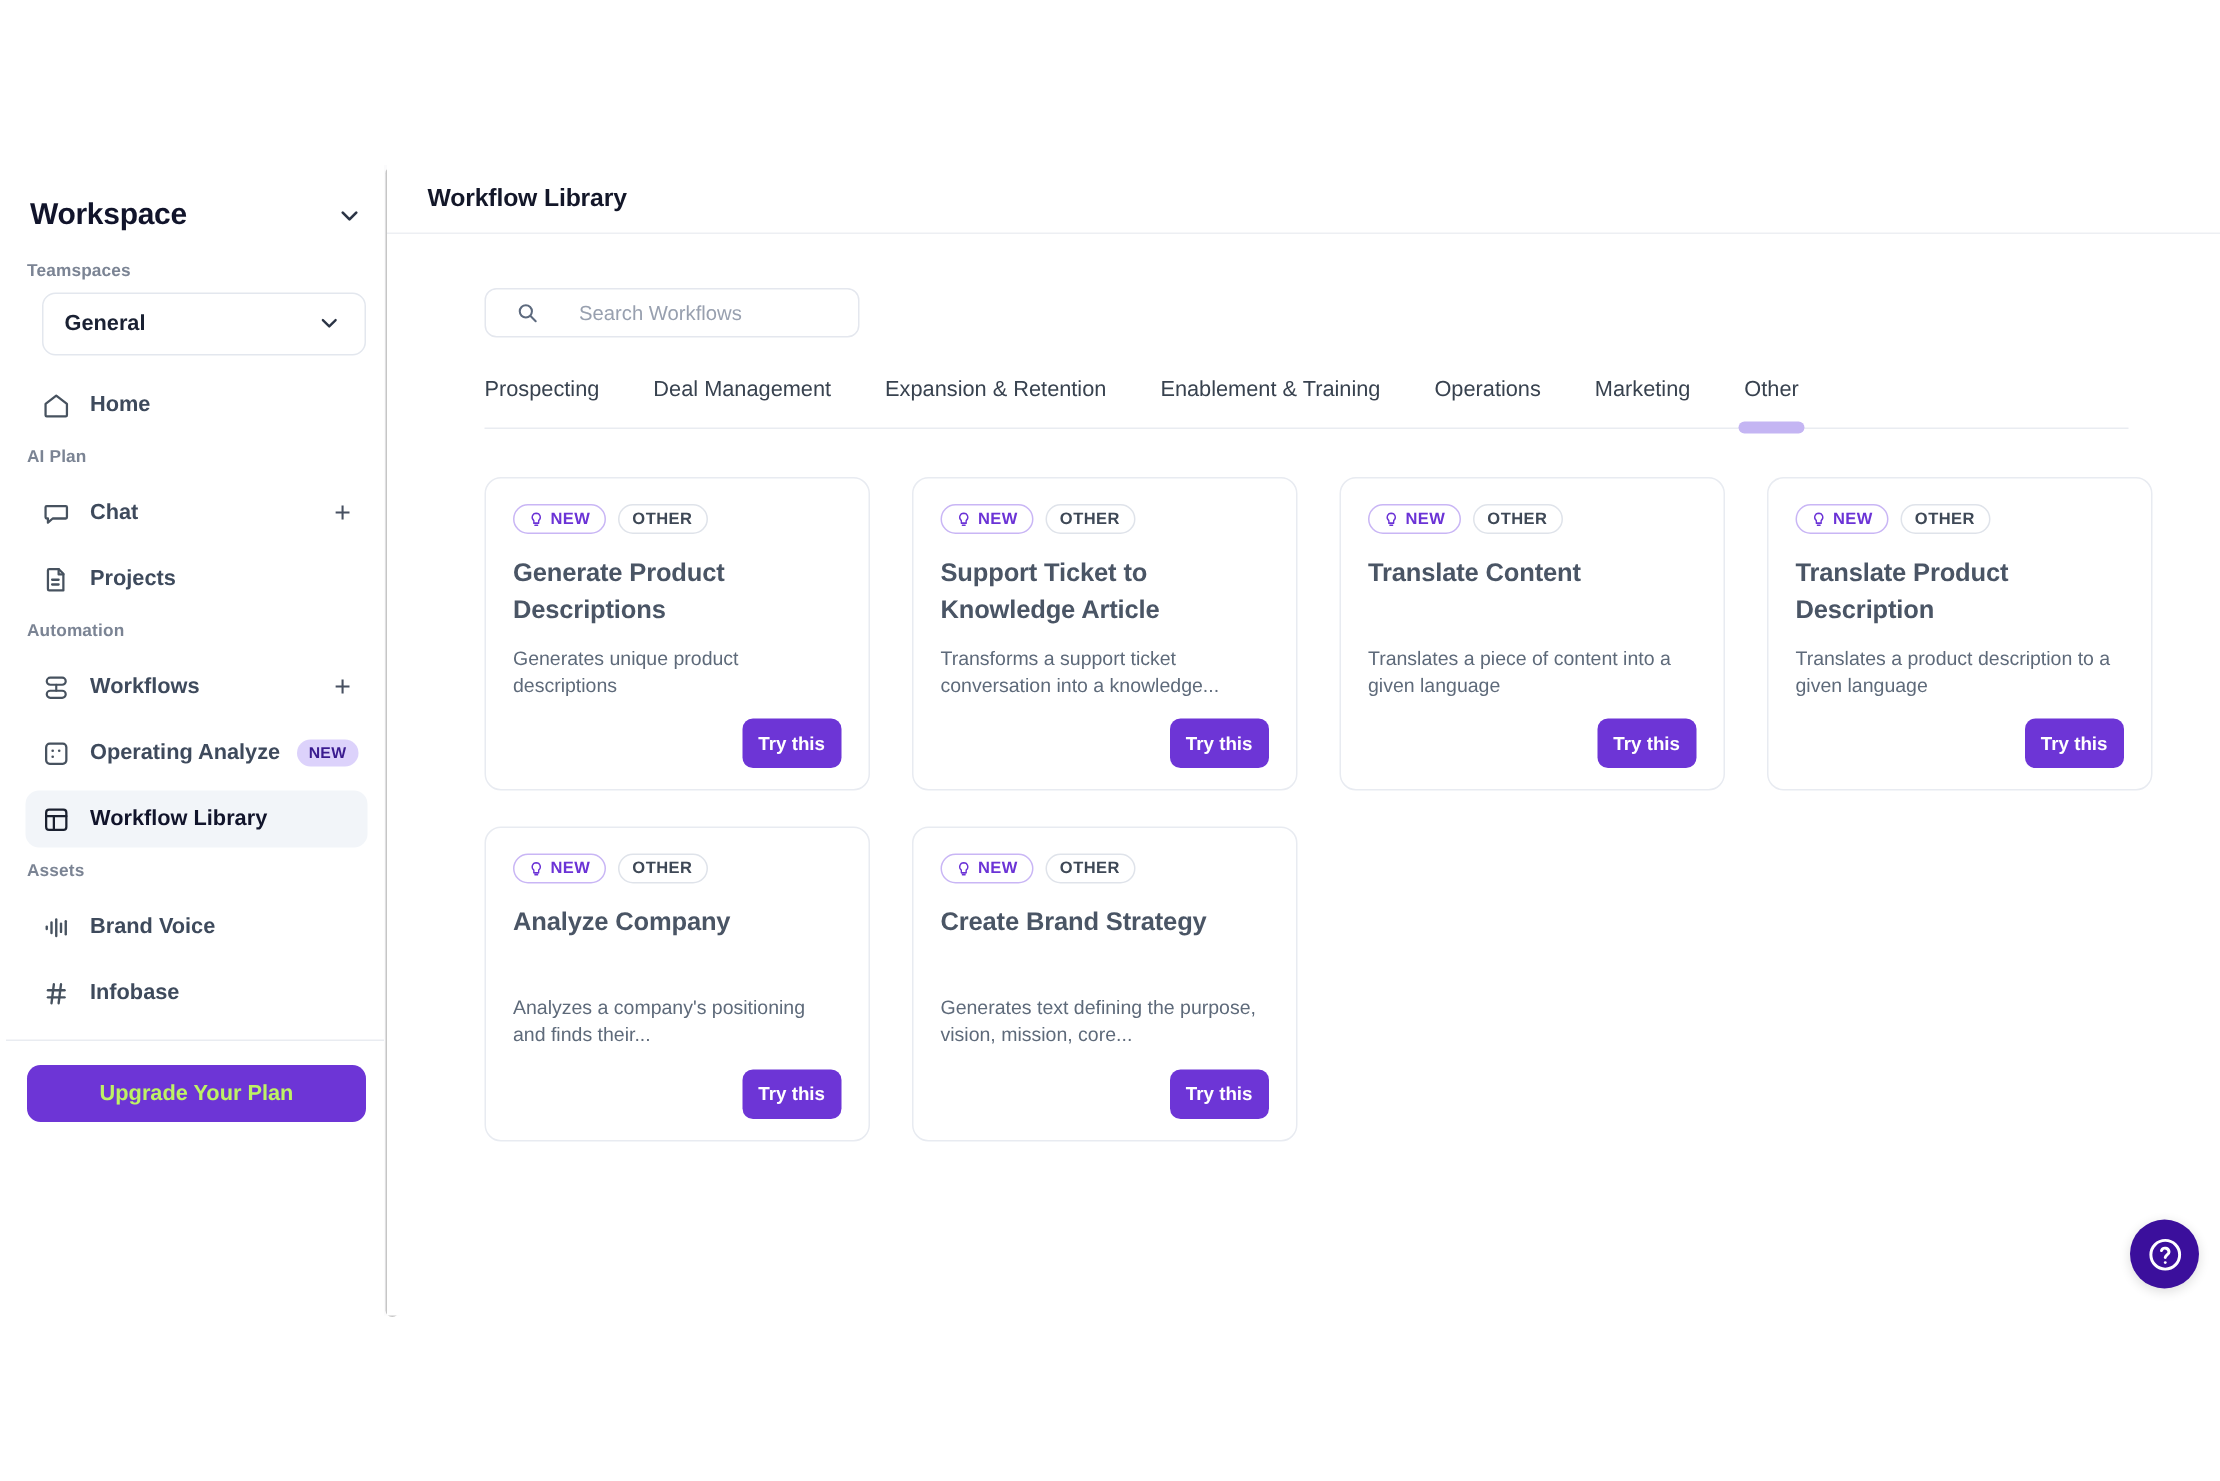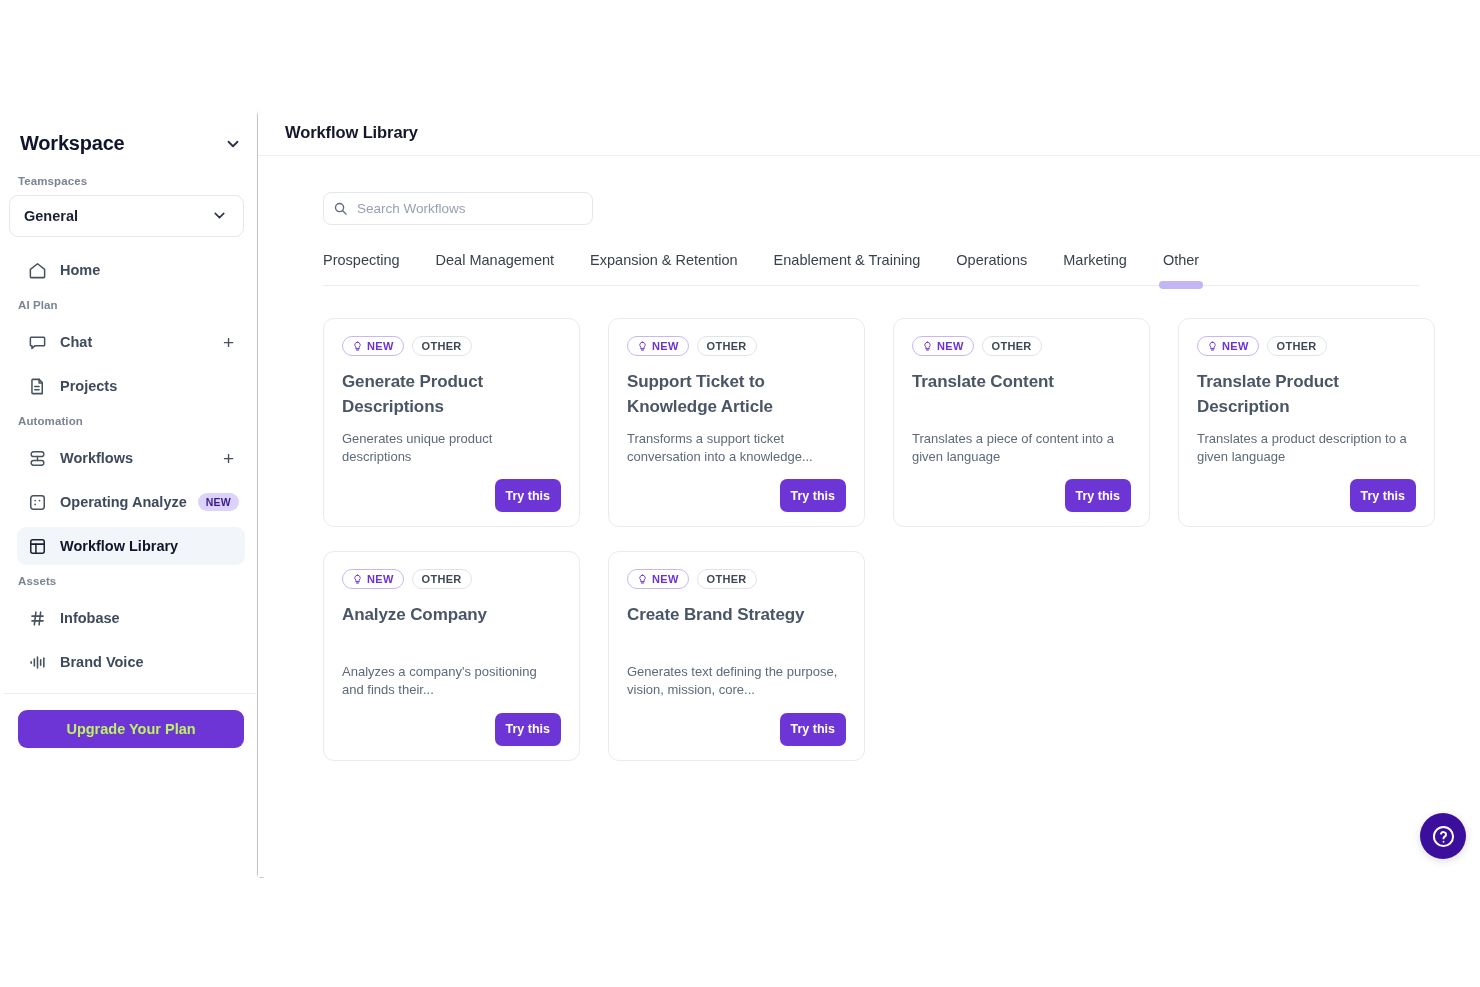--- a/index.html
+++ b/index.html
@@ -36,21 +36,21 @@
     font-size: 20px; font-weight: bold; color: #11142b; letter-spacing: -0.2px;
   }
   .chev {
     width: 18px; height: 18px; color: #2b3445;
   }
   .section-label {
     font-size: 11.5px; font-weight: bold; color: #7b8494;
     padding: 10px 16px 6px 14px; letter-spacing: 0.1px;
   }
   .ts-select {
-    margin: 2px 14px 0 5px;
+    margin: 2px 14px 0 24px;
     height: 42px;
     border: 1px solid #e3e7ee;
     border-radius: 9px;
     display: flex; align-items: center; justify-content: space-between;
     padding: 0 14px;
     background: #fff;
   }
   .ts-select .label { font-size: 14.5px; font-weight: bold; color: #1a2133; }
   .nav-list { padding: 0 13px; }
   .nav-item {
@@ -120,24 +120,24 @@
     display: flex; align-items: center;
     padding-left: 27px;
   }
   .page-title {
     font-size: 16.5px; font-weight: bold; color: #131729; letter-spacing: -0.1px;
   }
   .content { padding: 0 0 0 0; }
 
   .search-wrap { padding: 36px 0 0 65px; }
   .search-box {
-    width: 270px; height: 33px;
+    width: 250px; height: 33px;
     border: 1px solid #e4e7ee; border-radius: 8px;
-    display: flex; align-items: center; gap: 9px;
-    padding: 0 9px;
+    display: flex; align-items: center; gap: 27px;
+    padding: 0 20px;
     background: #fff;
   }
   .search-box .s-ico { width: 15px; height: 15px; flex:0 0 15px; color:#5d6a7e; }
   .search-input {
     border: none; outline: none;
     font-size: 13.5px; color: #8b93a3;
     font-family: "Liberation Sans", sans-serif;
     background: transparent;
     width: 100%;
   }
@@ -338,40 +338,40 @@
         <span class="txt">Workflow Library</span>
       </div>
     </div>
 
     <div class="section-label">Assets</div>
 
     <div class="nav-list">
       <div class="nav-item">
         <span class="ico">
           <svg viewBox="0 0 24 24" fill="none" stroke="#47525f" stroke-width="2" stroke-linecap="round" width="19" height="19">
-              <line x1="5" y1="9" x2="19" y2="9"></line>
-              <line x1="5" y1="15" x2="19" y2="15"></line>
-              <line x1="10" y1="4" x2="8" y2="20"></line>
-              <line x1="16" y1="4" x2="14" y2="20"></line>
-            </svg>
-        </span>
-        <span class="txt">Infobase</span>
-      </div>
-
-      <div class="nav-item">
-        <span class="ico">
-          <svg viewBox="0 0 24 24" fill="none" stroke="#47525f" stroke-width="2" stroke-linecap="round" width="19" height="19">
               <line x1="4" y1="11" x2="4" y2="13"></line>
               <line x1="8" y1="7.5" x2="8" y2="16.5"></line>
               <line x1="12" y1="5" x2="12" y2="19"></line>
               <line x1="16" y1="8.5" x2="16" y2="15.5"></line>
               <line x1="20" y1="6.5" x2="20" y2="17.5"></line>
             </svg>
         </span>
         <span class="txt">Brand Voice</span>
+      </div>
+
+      <div class="nav-item">
+        <span class="ico">
+          <svg viewBox="0 0 24 24" fill="none" stroke="#47525f" stroke-width="2" stroke-linecap="round" width="19" height="19">
+              <line x1="5" y1="9" x2="19" y2="9"></line>
+              <line x1="5" y1="15" x2="19" y2="15"></line>
+              <line x1="10" y1="4" x2="8" y2="20"></line>
+              <line x1="16" y1="4" x2="14" y2="20"></line>
+            </svg>
+        </span>
+        <span class="txt">Infobase</span>
       </div>
     </div>
 
     <div class="sb-sep"></div>
 
     <div class="upgrade-wrap">
       <button class="upgrade-btn">Upgrade Your Plan</button>
     </div>
 
     <div class="sb-spacer"></div>

